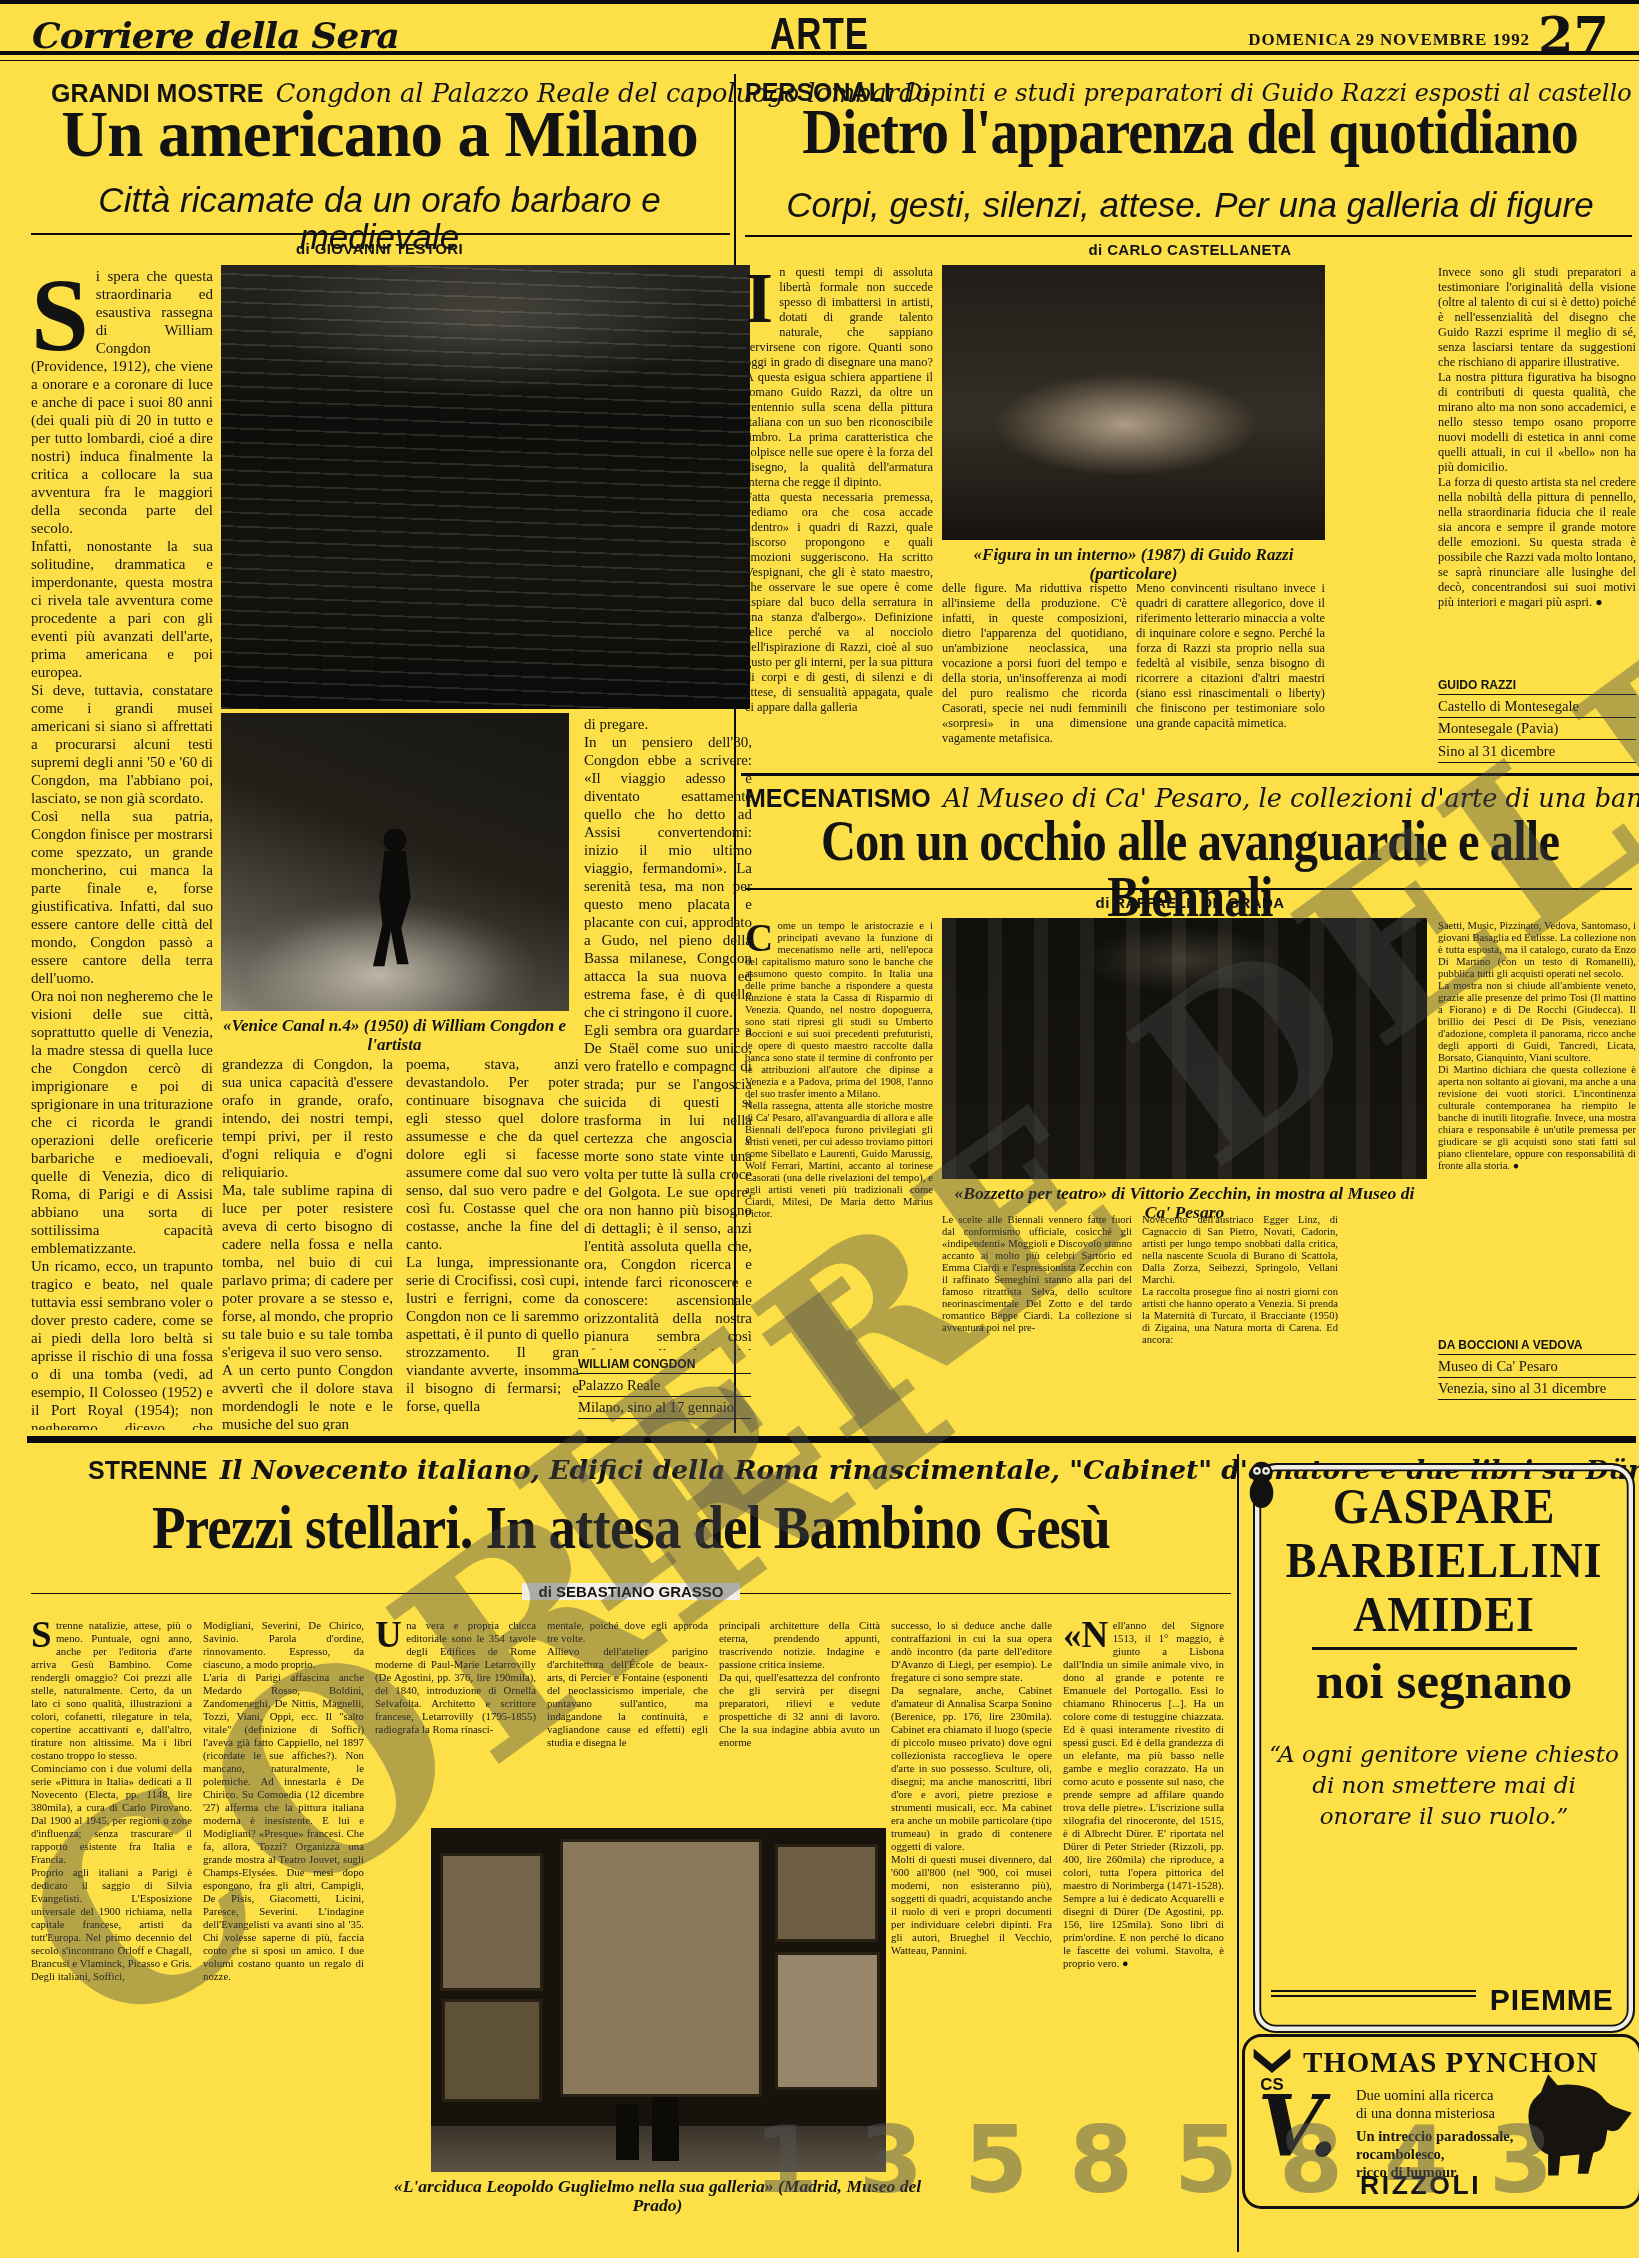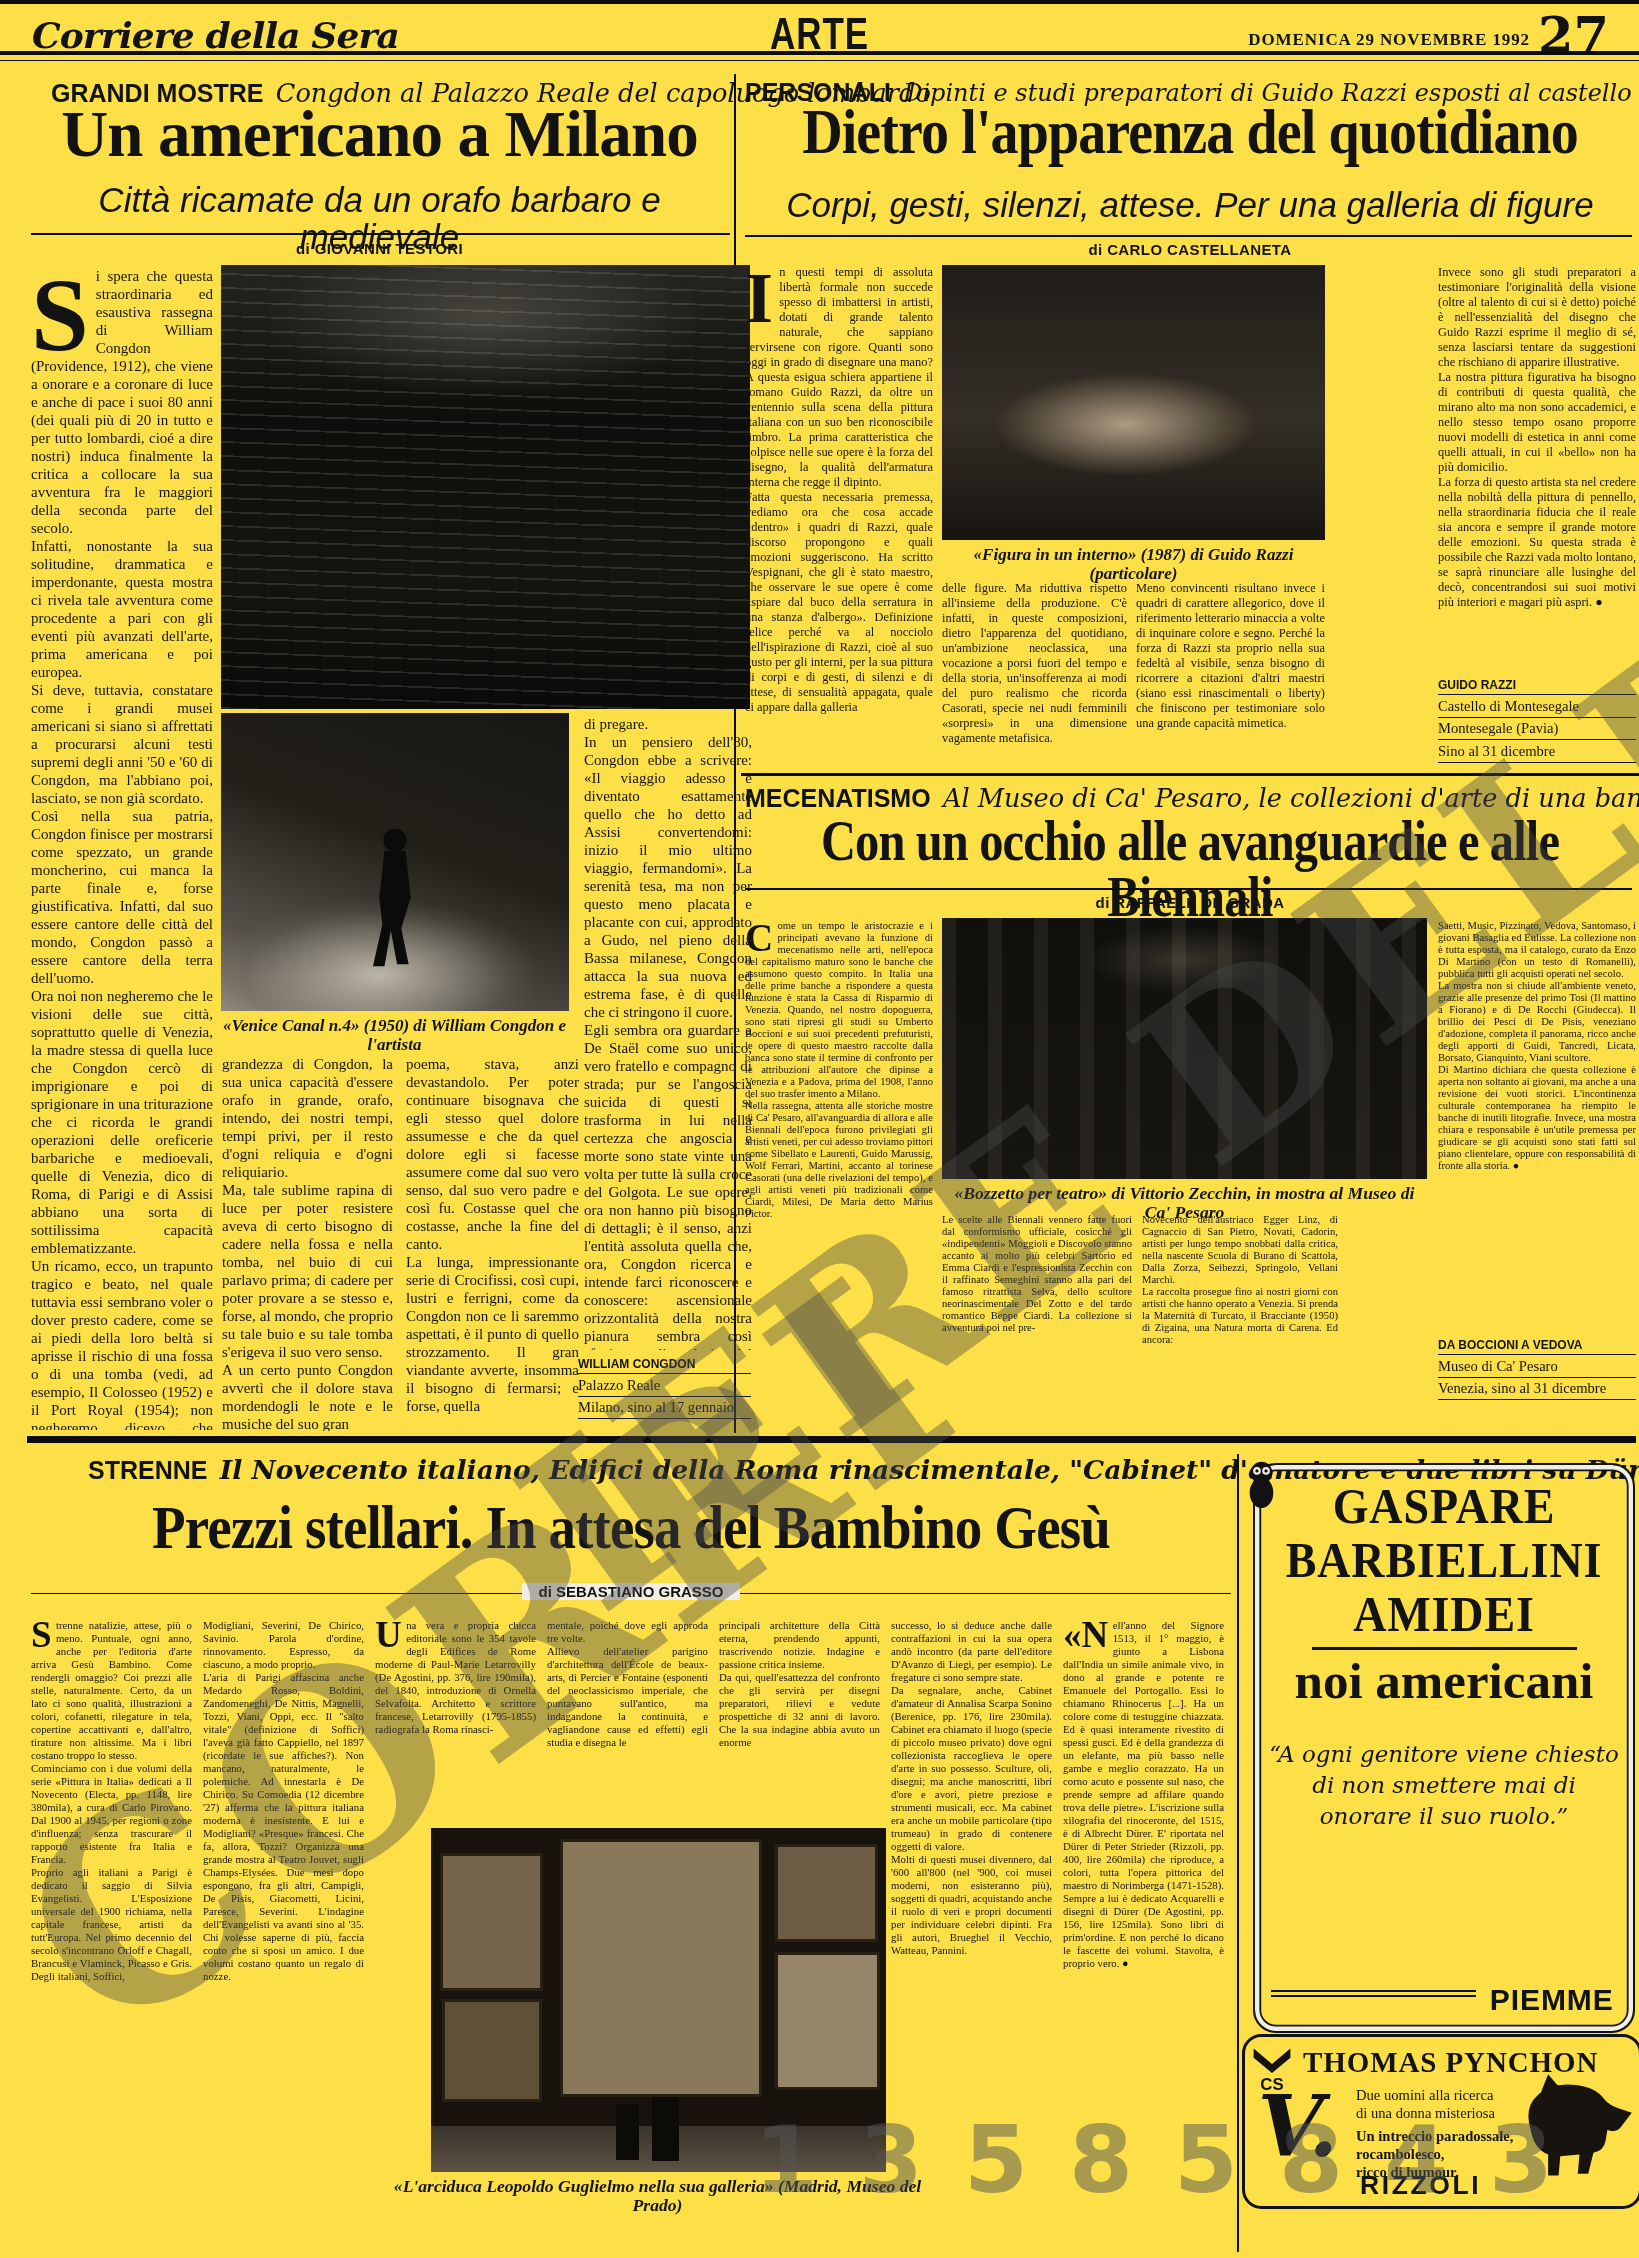--- a/index.html
+++ b/index.html
@@ -275,21 +275,21 @@
       <circle cx="15" cy="12" r="1.8" fill="#121212"></circle>
       <circle cx="25" cy="12" r="1.8" fill="#121212"></circle>
     </svg>
     <div class="ad-author">
       <div>GASPARE</div>
       <div>BARBIELLINI</div>
       <div>AMIDEI</div>
     </div>
     <div class="ad-rule"></div>
     <div class="ad-title">
-      <div>noi americani</div>
+      <div>noi segnano</div>
     </div>
     <div class="ad-quote">“A ogni genitore viene chiesto
 di non smettere mai di
 onorare il suo ruolo.”</div>
     <div class="ad-publine"></div>
     <div class="ad-publisher">PIEMME</div>
   </div>
 
   <div class="ad-rizzoli" style="left:1242px;top:2034px;width:394px;height:169px;">
     <svg class="rz-rcs" viewBox="0 0 60 64" style="left:3.5px;top:7px;width:46px;height:49px;">

